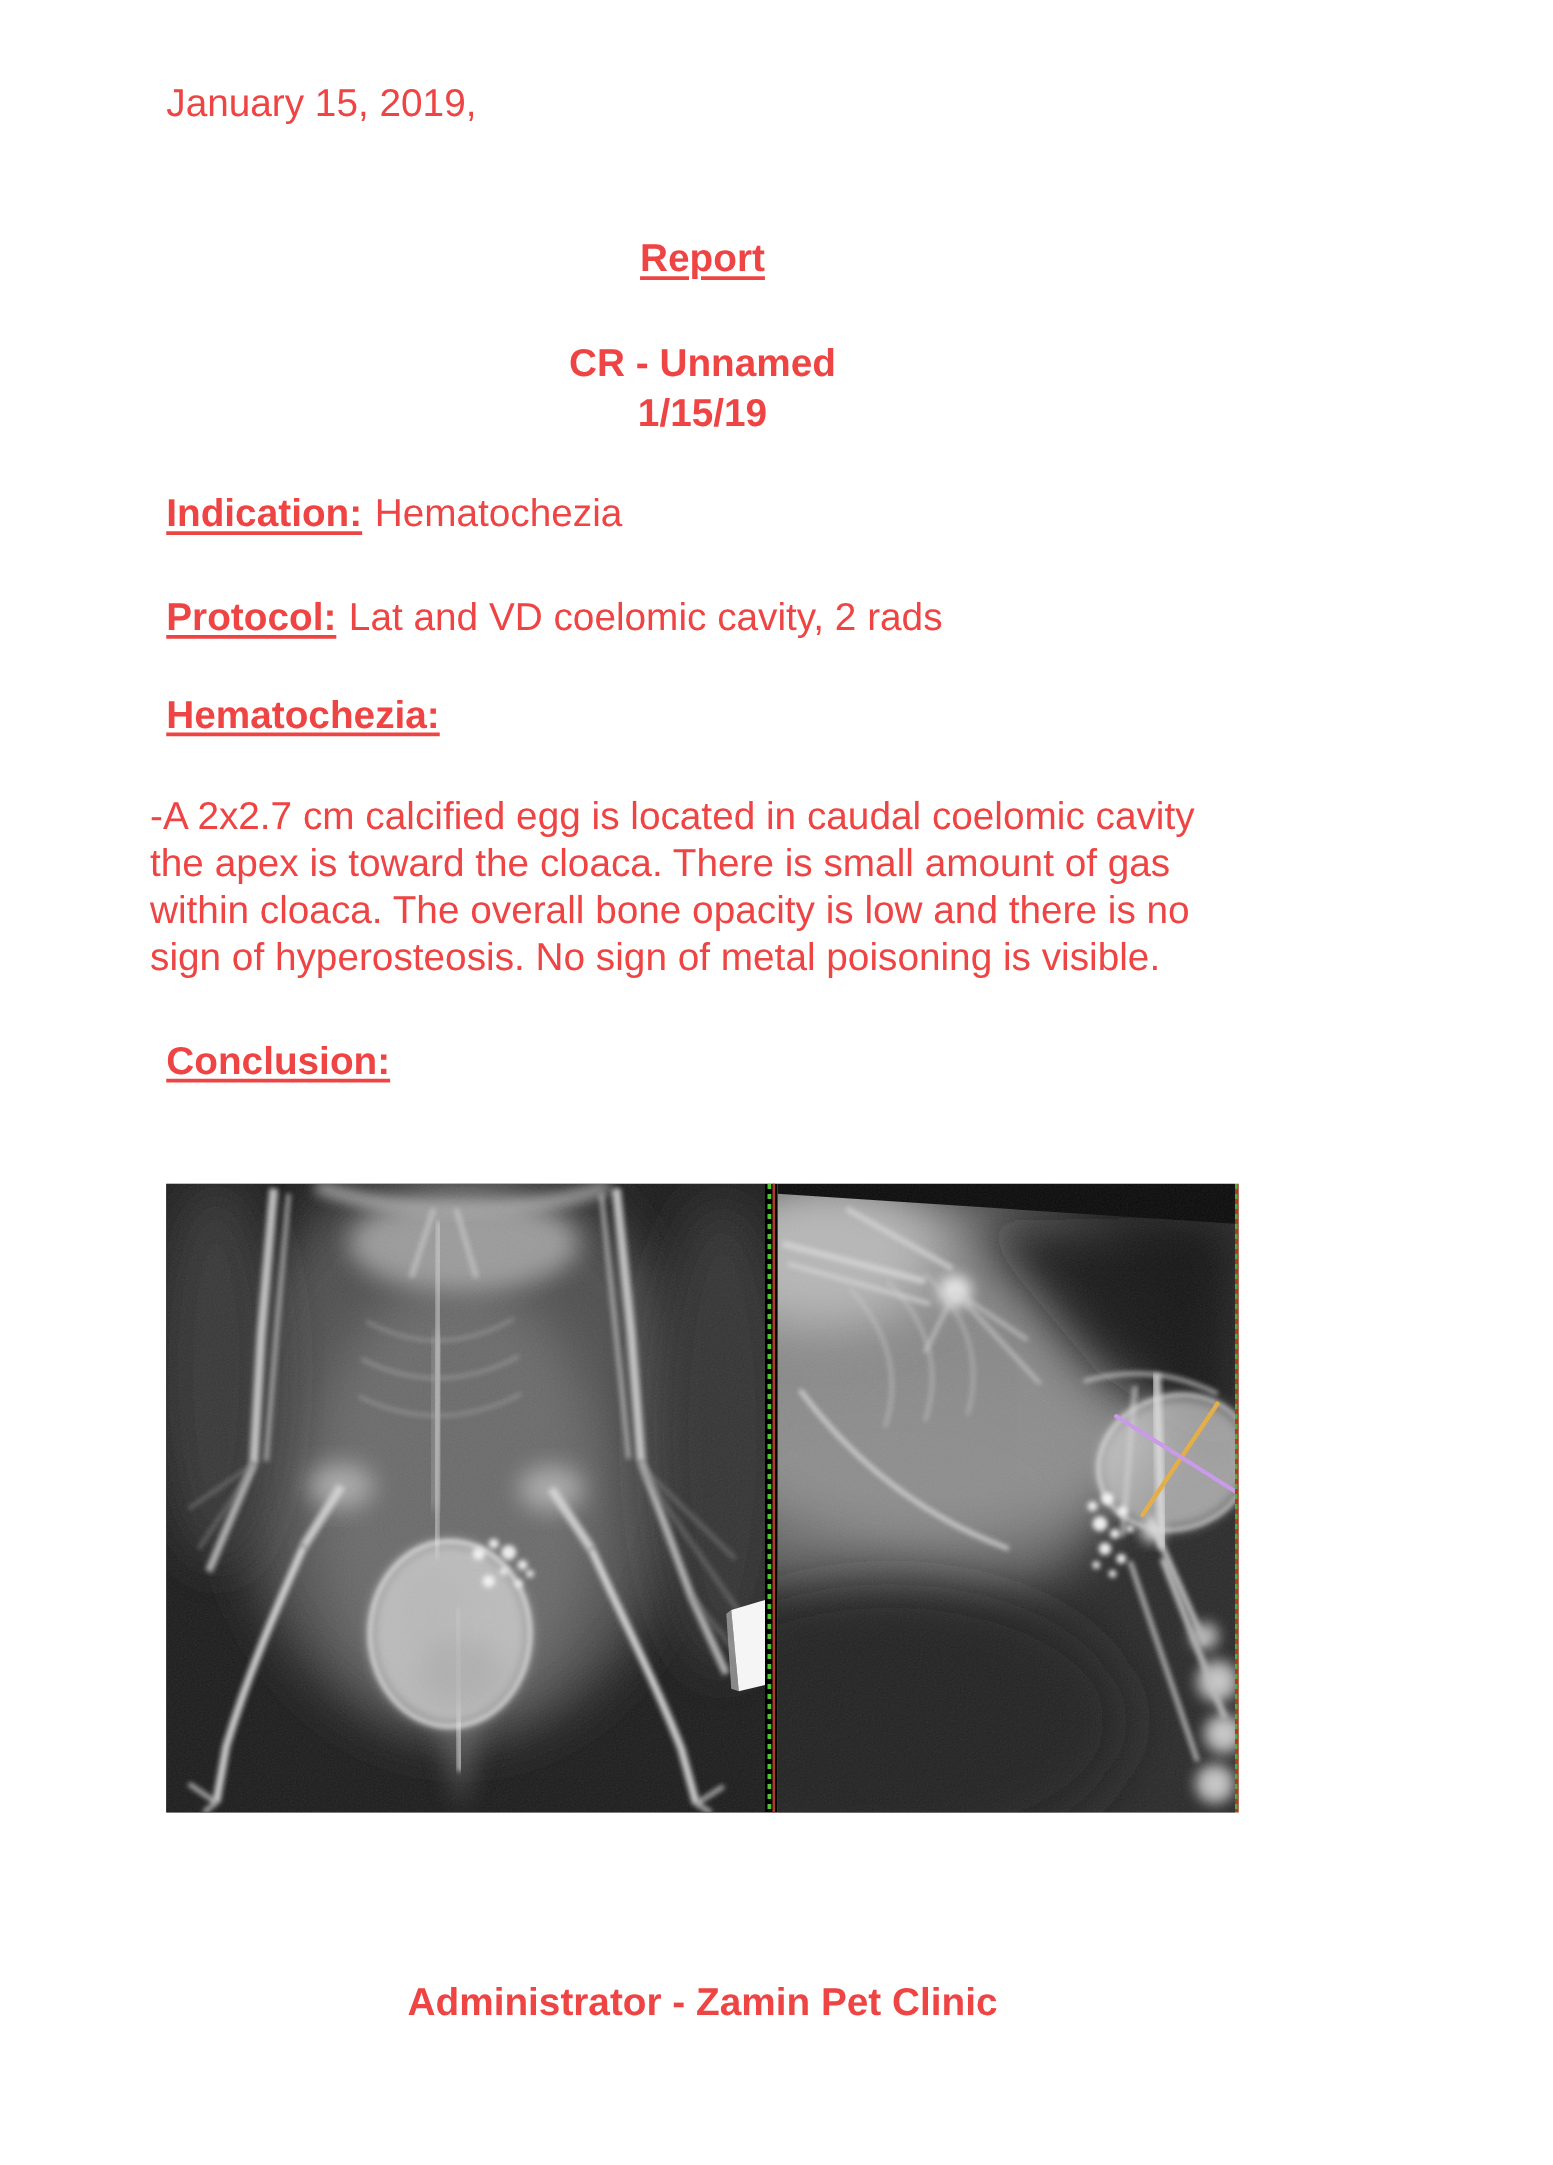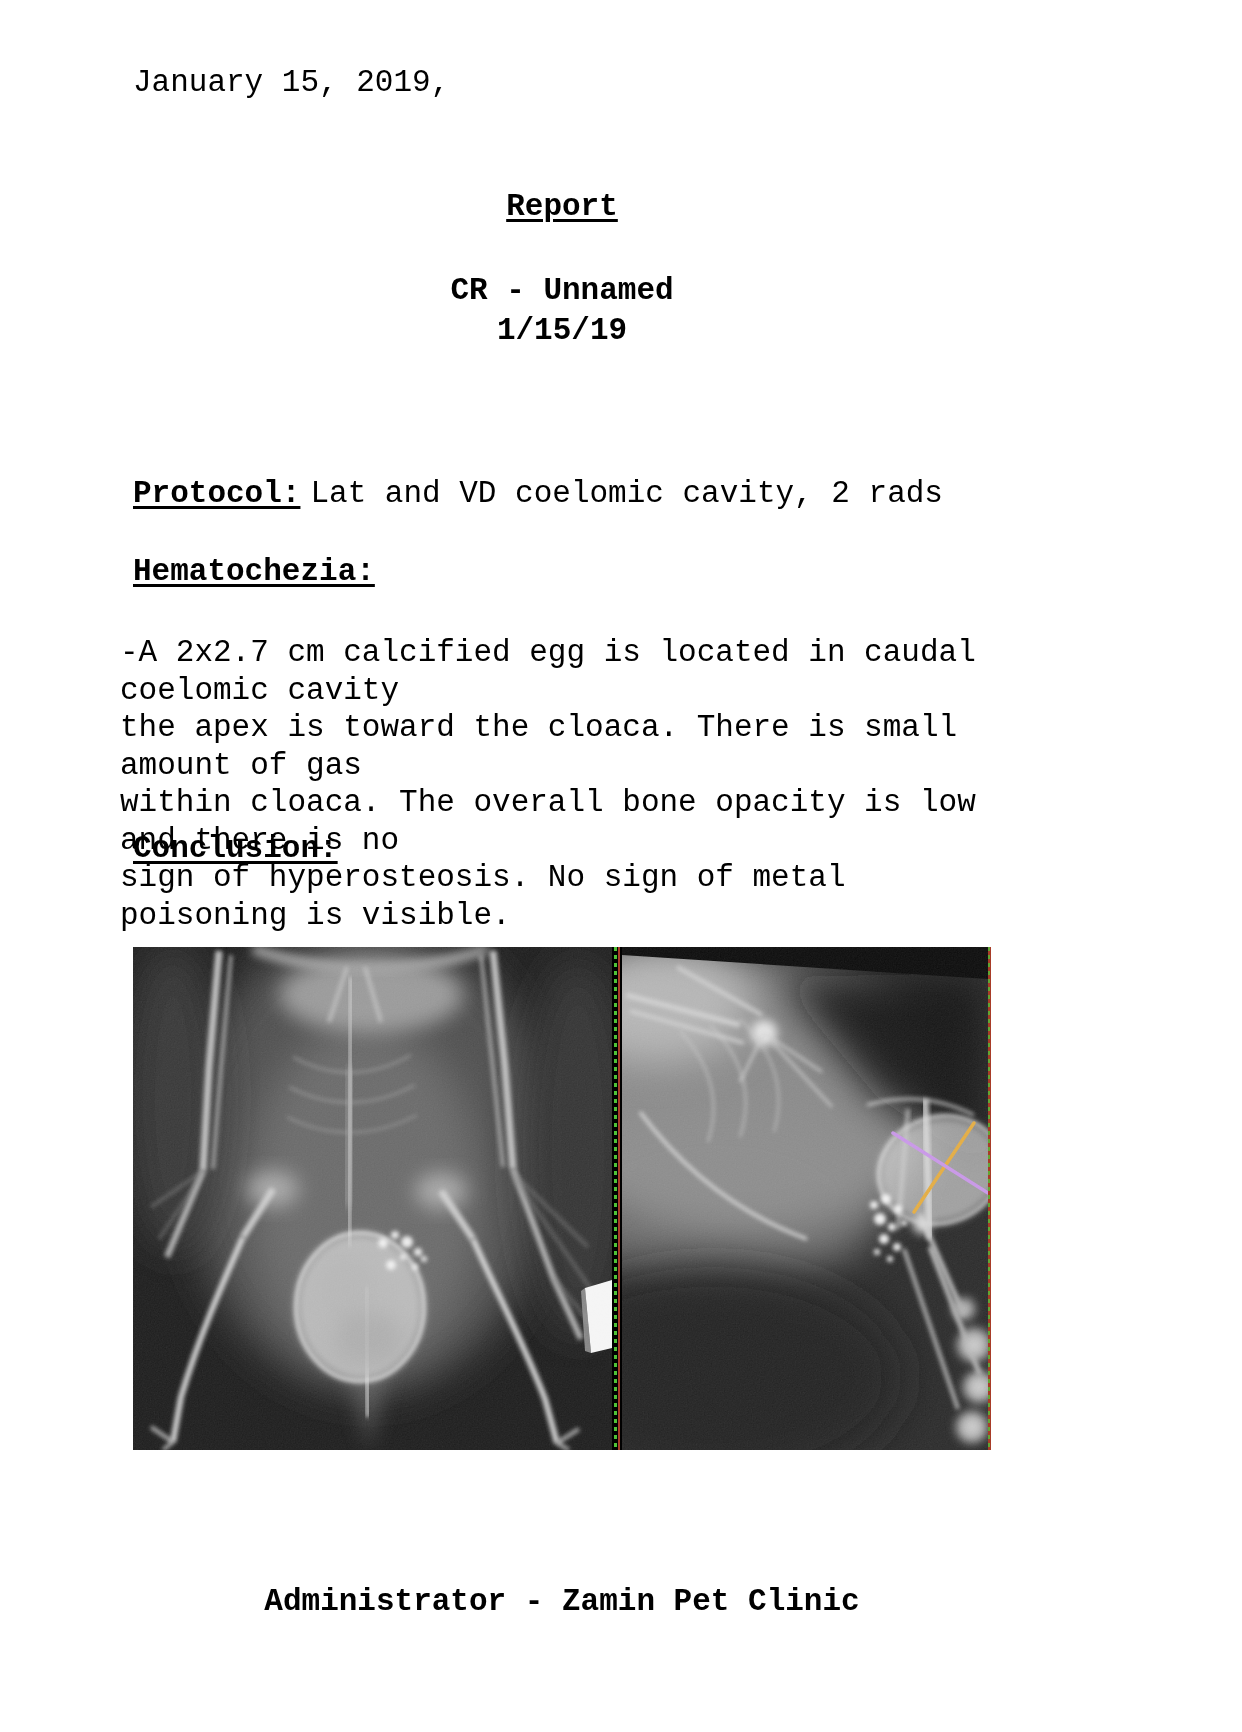--- a/index.html
+++ b/index.html
@@ -1,18 +1,18 @@
 <!DOCTYPE html>
 <html style="--m1: #e2a93c; --m2: #c693e6; --dash: #4fc236; --redline: #a83c28;"><head>
 <meta charset="utf-8">
 <style>
   html,body { margin:0; padding:0; background:#ffffff; }
   .page {
     position:relative; width:1242px; height:1732px; background:#ffffff;
-    font-family:Liberation Mono, monospace; color:#000000; overflow:hidden;
+    font-family:Liberation Sans, sans-serif; color:#ef4444; overflow:hidden;
   }
   .abs { position:absolute; }
   .txt { font-size:31px; line-height:38px; }
   .b { font-weight:bold; }
   .u { text-decoration:underline; text-decoration-thickness:3px; text-underline-offset:4px; }
   .col-center { left:133px; width:858px; text-align:center; }
   .val { margin-left:10px; }
   .para { white-space:pre-line; line-height:37.5px; width:900px; }
 
   .figure { left:133px; top:947px; width:858px; height:503px; display:flex; flex-direction:row; }
@@ -39,20 +39,23 @@
   <div class="abs txt" style="left:133px; top:64px;">January 15, 2019,</div>
 
   <div class="abs txt b col-center" style="top:272px;">CR - Unnamed</div>
 
   <div class="abs txt col-center" style="top:188px;">
     <span class="b u">Report</span>
   </div>
 
   <div class="abs txt b col-center" style="top:312px;">1/15/19</div>
 
+  <div class="abs txt" style="left:133px; top:392px;">
+    <span class="b u">Indication:</span><span class="val">Hematochezia</span>
+  </div>
 
   <div class="abs txt" style="left:133px; top:475px;">
     <span class="b u">Protocol:</span><span class="val">Lat and VD coelomic cavity, 2 rads</span>
   </div>
 
   <div class="abs txt" style="left:133px; top:553px;">
     <span class="b u">Hematochezia:</span>
   </div>
 
   <div class="abs txt para" style="left:120px; top:634px;">-A 2x2.7 cm calcified egg is located in caudal coelomic cavity

